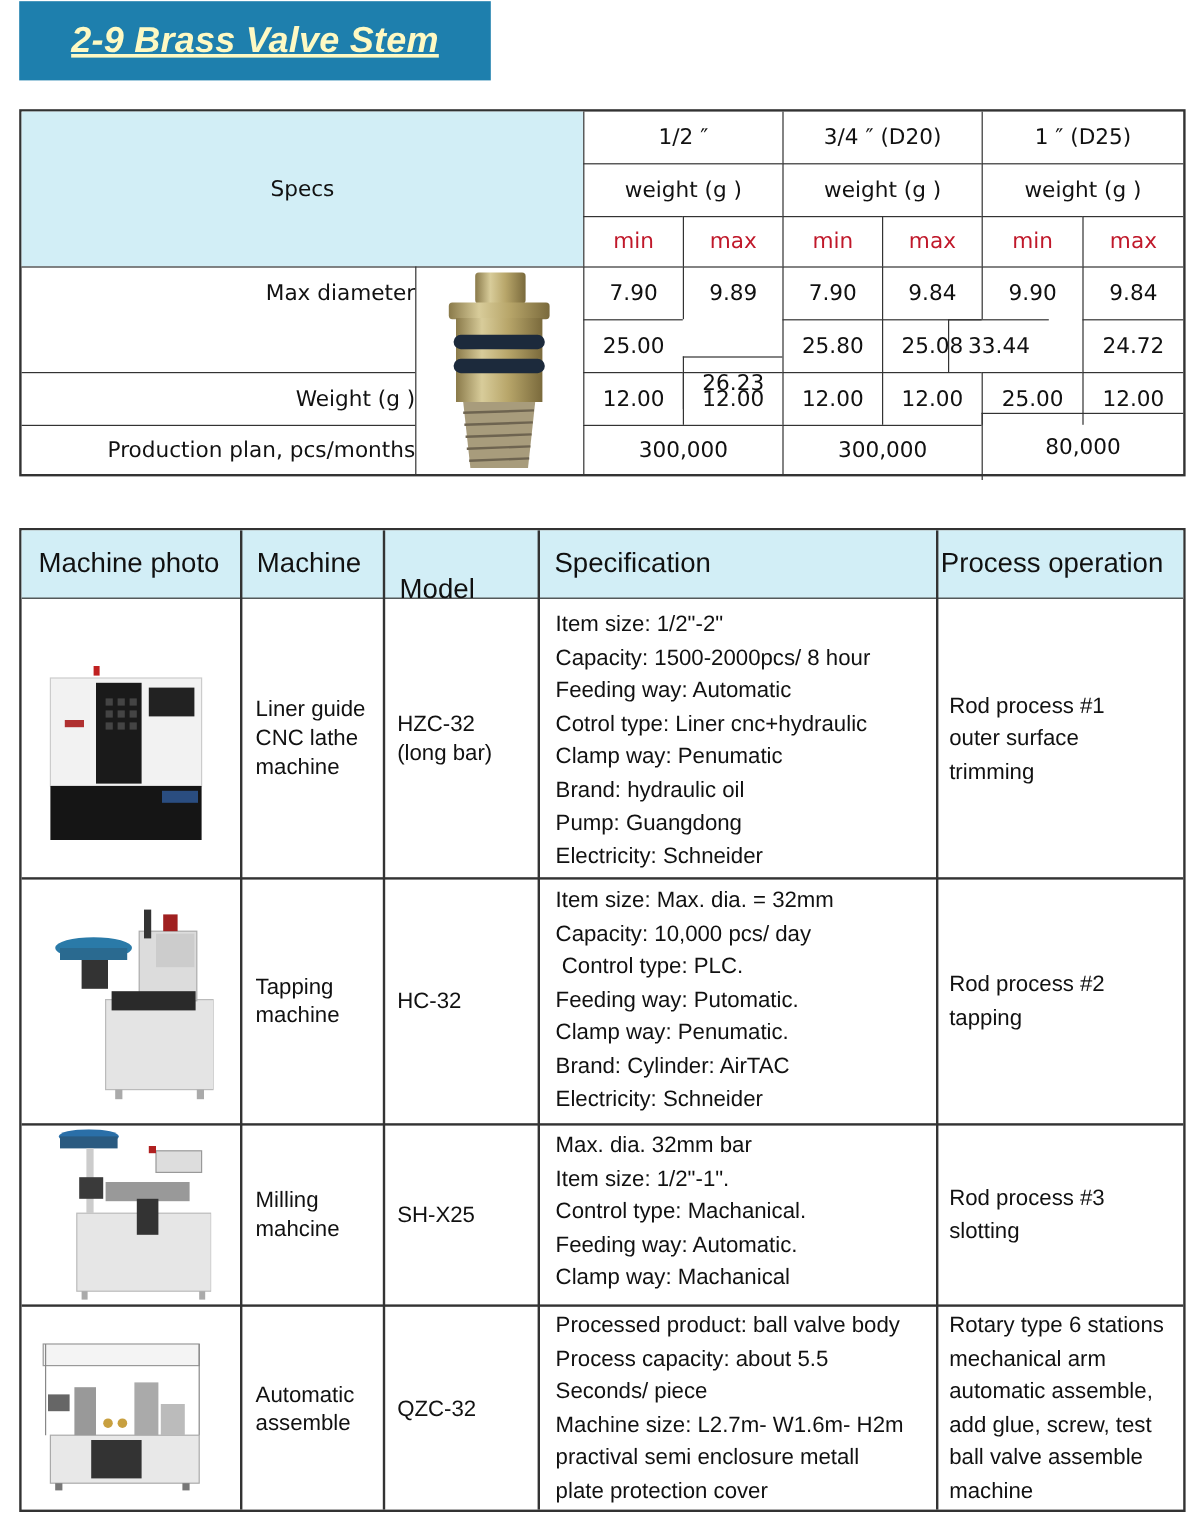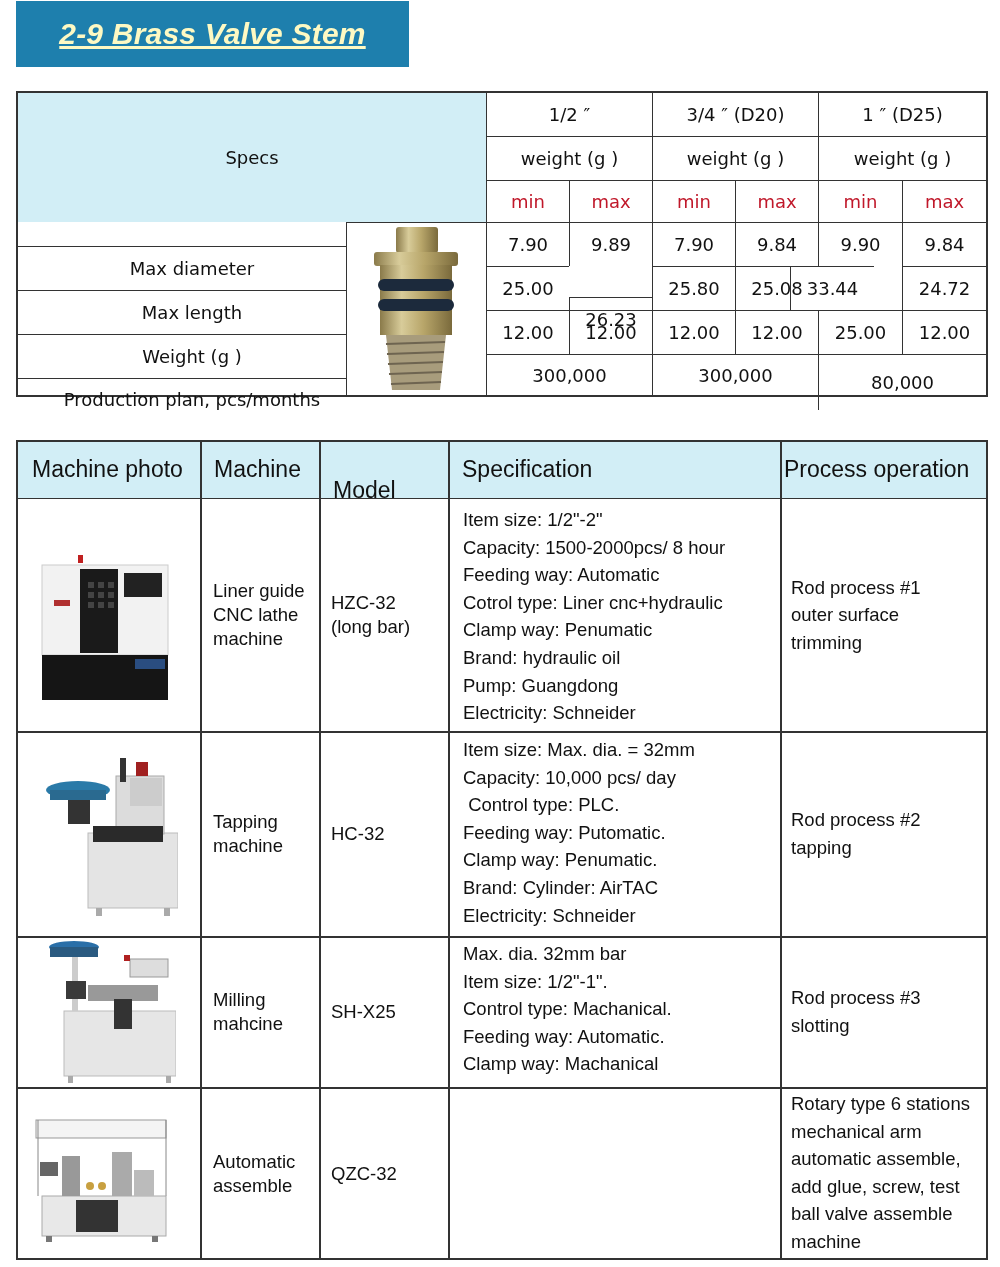--- a/index.html
+++ b/index.html
@@ -5,21 +5,21 @@
   html, body { margin:0; padding:0; background:#ffffff; }
   body { width:1000px; height:1267px; position:relative; overflow:hidden; font-family:"Liberation Sans", sans-serif; color:#111; }
 
   .banner { position:absolute; left:16px; top:1px; width:393px; height:66px; background:#1e7fad; display:flex; align-items:center; justify-content:center; }
   .banner span { color:#fef9c3; font-family:"Liberation Sans", sans-serif; font-weight:bold; font-style:italic; font-size:30px; letter-spacing:0.2px;text-decoration:underline; }
 
   
   .specs { position:absolute; left:16px; top:91px; width:972px; height:306px; border:2px solid #333; box-sizing:border-box; }
   .cell { position:absolute; box-sizing:border-box; display:flex; align-items:center; font-family:"DejaVu Sans", sans-serif; font-size:18px; color:#111; }
   .c { justify-content:center; }
-  .l { justify-content:center; padding-left:20px;margin-top:24px; }
+  .l { justify-content:flex-end; padding-left:20px; }
   .bl { border-left:1.5px solid #333; }
   .bt { border-top:1.5px solid #333; }
   .red { color:#c0182a; }
   .specs-head { background:#d2eef6; }
 
   
   .valve { position:absolute; left:346px; top:222px; width:140px; height:173px; }
 
   
   .mt { position:absolute; left:16px; top:440px; width:972px; height:820px; border:2px solid #333; box-sizing:border-box; }
@@ -79,23 +79,20 @@
   <div class="cell c bl bt red" style="left:800px;top:87px;width:84px;height:42px;">
       <span>min</span>
     </div>
   <div class="cell c bl bt red" style="left:884px;top:87px;width:84px;height:42px;">
       <span>max</span>
     </div>
 
   <div class="cell l bt" style="left:0;top:129px;width:328px;height:44px;">
       <span>Max diameter</span>
     </div>
-  <div class="cell l bt" style="left:0;top:173px;width:328px;height:44px;">
-      <span>Max length</span>
-    </div>
   <div class="cell l bt" style="left:0;top:217px;width:328px;height:44px;">
       <span>Weight (g )</span>
     </div>
   <div class="cell l bt" style="left:0;top:261px;width:328px;height:41px;">
       <span>Production plan, pcs/months</span>
     </div>
 
   <div class="cell bl bt" style="left:328px;top:129px;width:140px;height:173px;"></div>
 
   <div class="cell c bl bt" style="left:468px;top:129px;width:83px;height:44px;">
@@ -154,21 +151,21 @@
   <div class="cell c bl bt" style="left:884px;top:217px;width:84px;height:44px;">
       <span>12.00</span>
     </div>
 
   <div class="cell c bl bt" style="left:468px;top:261px;width:166px;height:41px;">
       <span>300,000</span>
     </div>
   <div class="cell c bl bt" style="left:634px;top:261px;width:166px;height:41px;">
       <span>300,000</span>
     </div>
-  <div class="cell c bl bt" style="left:800px;top:261px;width:168px;height:56px;">
+  <div class="cell c bl bt" style="left:800px;top:251px;width:168px;height:56px;">
       <span>80,000</span>
     </div>
 </div>
 
 <svg class="valve" viewBox="0 0 140 173">
   <defs>
     <linearGradient id="brass" x1="0" x2="1" y1="0" y2="0">
       <stop offset="0" stop-color="#8a7a4a"></stop>
       <stop offset="0.3" stop-color="#d8cc9a"></stop>
       <stop offset="0.6" stop-color="#b8a66a"></stop>
@@ -352,20 +349,28 @@
         <rect x="120" y="120" width="6" height="6" fill="#777"></rect>
     </svg>
   </div>
   <div class="mcell txt vcenter" style="left:195px;top:646px;width:106px;height:172px;">
     <div>Automatic</div>
     <div>assemble</div>
   </div>
   <div class="mcell txt vcenter" style="left:313px;top:646px;width:117px;height:172px;">
     <div>QZC-32</div>
   </div>
+  <div class="mcell" style="left:445px;top:648px;width:316px;">
+    <div class="spec-line">Processed product: ball valve body</div>
+    <div class="spec-line">Process capacity: about 5.5</div>
+    <div class="spec-line">Seconds/ piece</div>
+    <div class="spec-line">Machine size: L2.7m- W1.6m- H2m</div>
+    <div class="spec-line">practival semi enclosure metall</div>
+    <div class="spec-line">plate protection cover</div>
+  </div>
   <div class="mcell" style="left:773px;top:648px;width:197px;">
     <div class="spec-line">Rotary type 6 stations</div>
     <div class="spec-line">mechanical arm</div>
     <div class="spec-line">automatic assemble,</div>
     <div class="spec-line">add glue, screw, test</div>
     <div class="spec-line">ball valve assemble</div>
     <div class="spec-line">machine</div>
   </div>
 </div>
 

